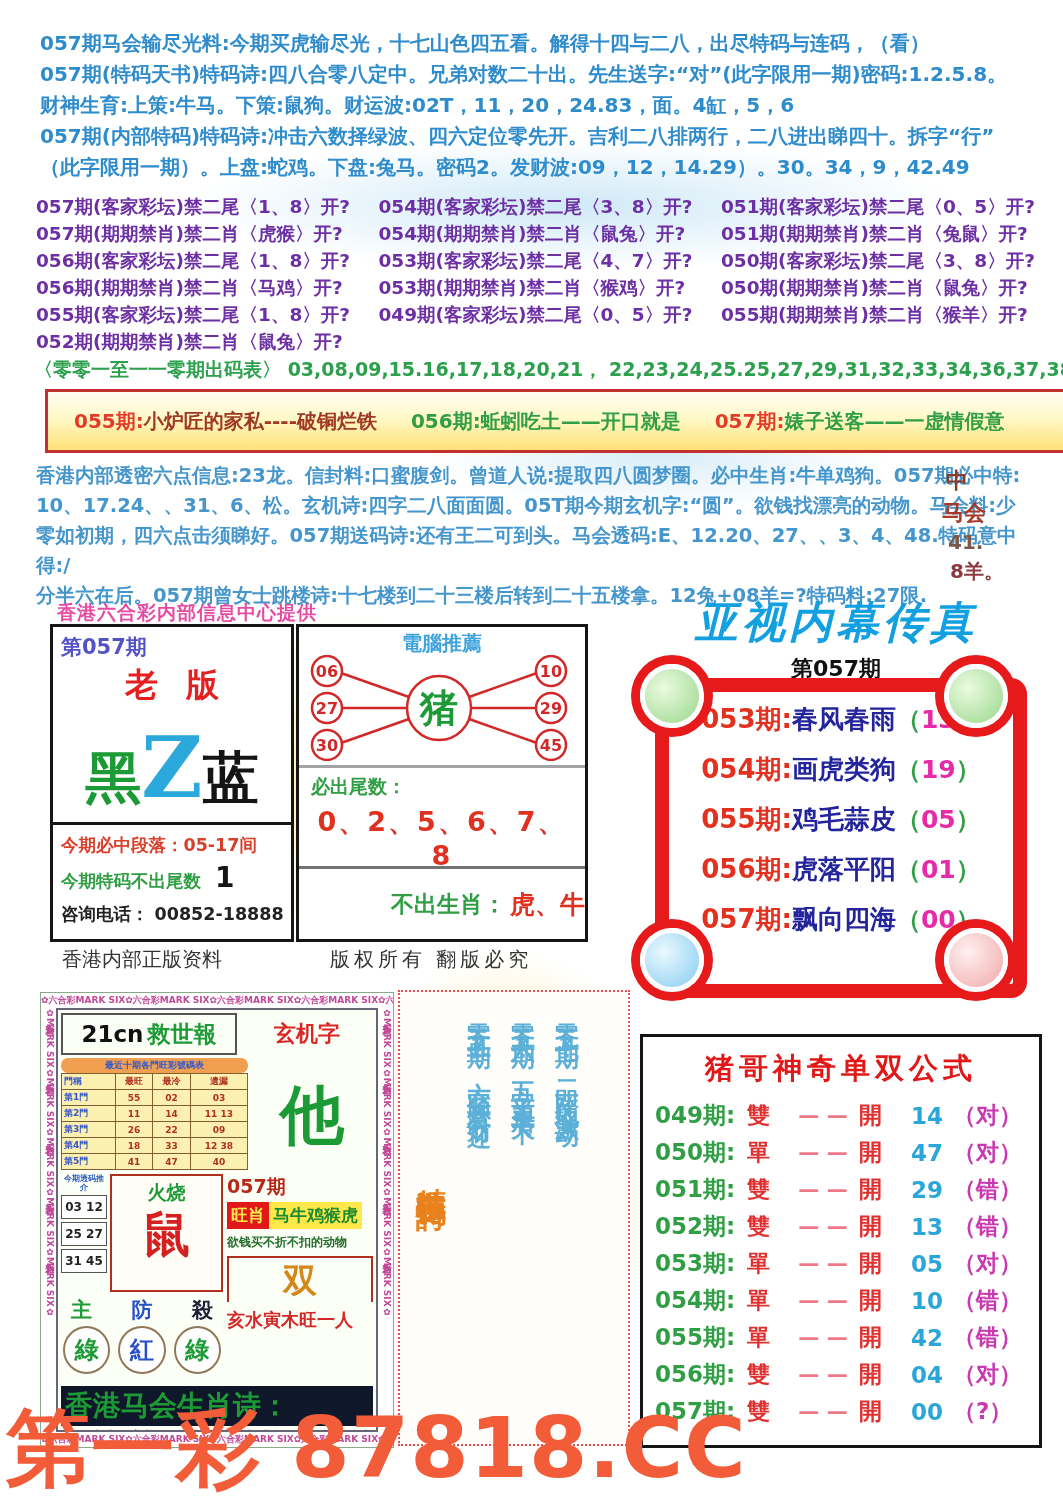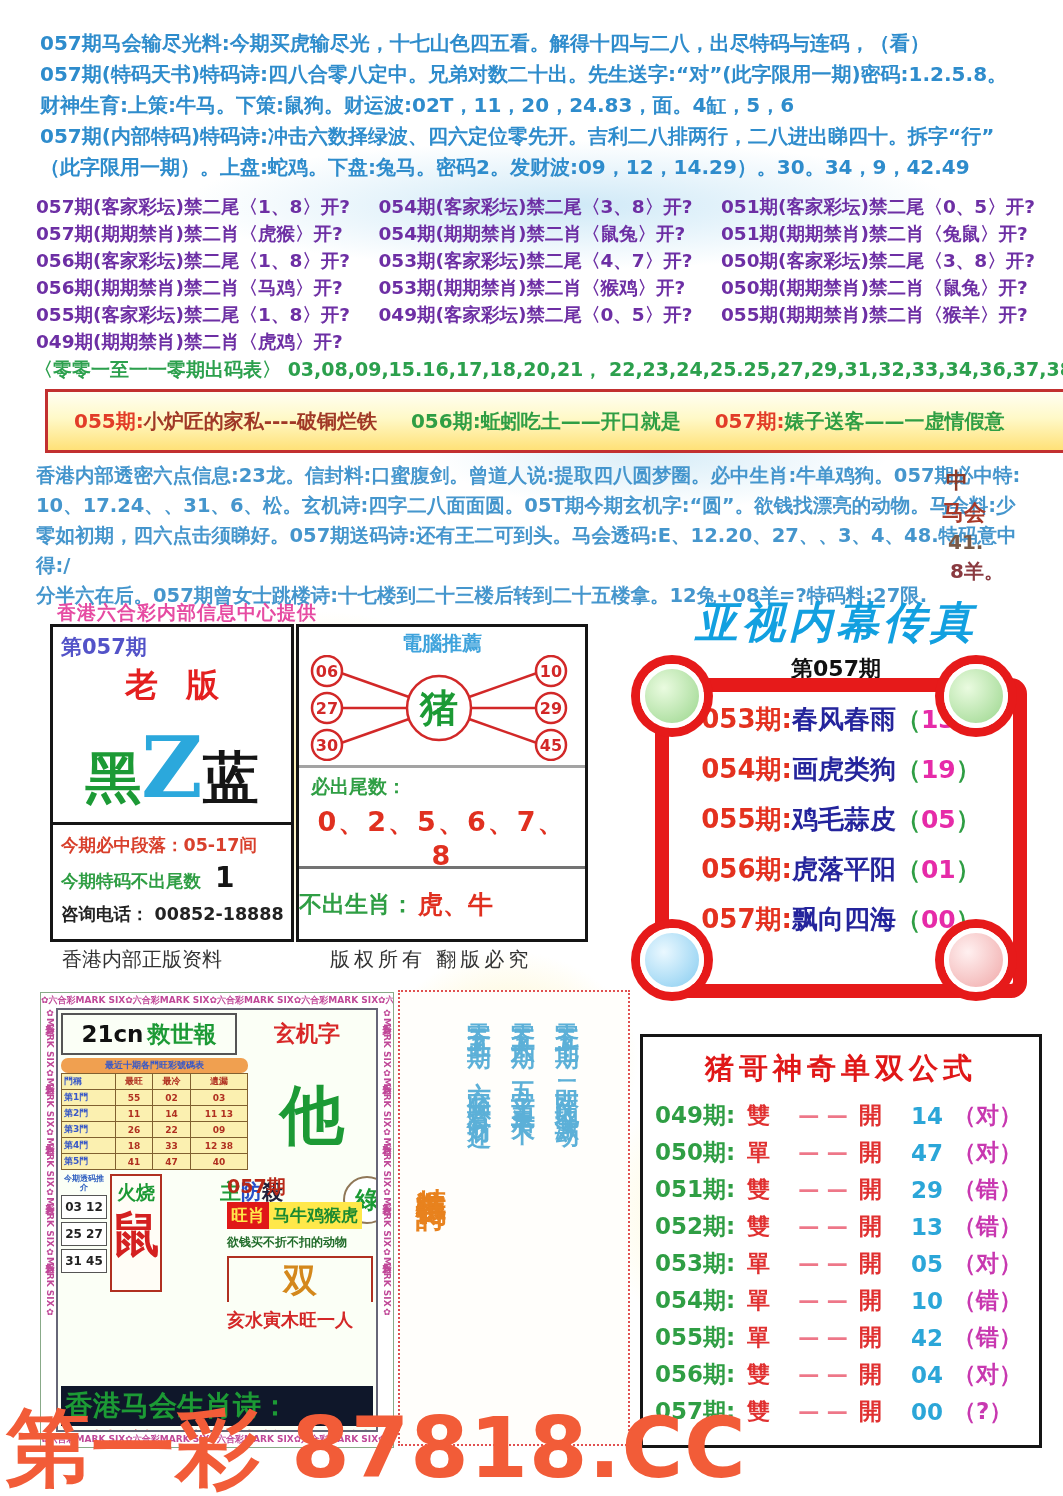--- a/index.html
+++ b/index.html
@@ -45,21 +45,21 @@
   .ib-footer{left:62px;top:946px;color:#333;font-size:20px;}
   
   .compbox{left:296px;top:624px;width:286px;height:312px;border:3px solid #151515;background:#fff;
            display:flex;flex-direction:column;}
   .cb-s1{height:138px;border-bottom:3px solid #a3a3a3;position:relative;}
   .cb-title{text-align:center;color:#3fa3dc;font-weight:bold;font-size:20px;padding-top:3px;}
   .cb-svg{position:absolute;left:0;top:28px;}
   .cb-s2{height:92px;border-bottom:3px solid #737373;padding:6px 12px 0;}
   .cb-wlab{color:#2f9e44;font-weight:bold;font-size:19px;}
   .cb-wval{color:#e03020;font-weight:bold;font-size:27px;text-align:center;margin-top:4px;letter-spacing:2px;}
-  .cb-s3{flex:1;display:flex;align-items:center;justify-content:flex-start;gap:4px;}
+  .cb-s3{flex:1;display:flex;align-items:center;justify-content:flex-end;gap:4px;}
   .cb-slab{color:#2f9e44;font-weight:bold;font-size:23px;}
   .cb-sval{color:#e03020;font-weight:bold;font-size:25px;}
   .cb-footer{left:330px;top:946px;color:#333;font-size:20px;letter-spacing:4px;}
   
   .atv-title{left:638px;top:594px;width:396px;text-align:center;color:#12a0e0;font-weight:bold;
              font-style:italic;font-size:43px;letter-spacing:4px;font-family:"DejaVu Serif",serif;}
   .atv-issue{left:638px;top:654px;width:396px;text-align:center;color:#111;font-weight:bold;font-size:22px;}
   .atvbox{left:655px;top:678px;width:332px;height:272px;border:14px solid #e61a1a;border-radius:16px;
           background:#fff;padding:10px 6px;}
   .atv-row{display:flex;justify-content:center;align-items:baseline;height:50px;font-weight:bold;white-space:nowrap;}
@@ -86,21 +86,21 @@
   .gb-row2{display:flex;gap:3px;height:114px;flex:none;margin-top:3px;}
   .gb-tablewrap{width:60%;}
   .gb-ttitle{background:#f0a050;color:#3858c8;font-weight:bold;font-size:9px;text-align:center;padding:1px 0;border-radius:7px;}
   .gb-table{width:100%;border-collapse:collapse;}
   .gb-table td{border:1px solid #806030;background:#fbf0b0;font-size:9px;font-weight:bold;
                color:#b03020;text-align:center;padding:1px 0;}
   .gb-table td.f{color:#3858c8;text-align:left;padding-left:2px;}
   .gb-ta{flex:1;display:flex;align-items:center;justify-content:center;color:#1c9a35;
          font-weight:bold;font-size:64px;font-family:"DejaVu Serif",serif;}
   .gb-row3{display:flex;gap:4px;flex:none;height:212px;margin-top:2px;}
-  .gb-lgroup{width:162px;display:flex;flex-direction:row;gap:48px;}
+  .gb-lgroup{width:162px;display:flex;flex-direction:column;}
   .gb-sub{display:flex;gap:3px;height:118px;}
   .gb-cola{width:46px;}
   .gb-tjhdr{color:#3060c0;font-weight:bold;font-size:8px;text-align:center;line-height:9px;}
   .gb-tjcell{border:1.5px solid #555;font-size:12px;font-weight:bold;color:#222;text-align:center;
              padding:4px 0;margin-top:3px;background:#fff;}
   .gb-frame{flex:1;border:2px solid #b03020;background:#fffdf6;display:flex;flex-direction:column;
             align-items:center;justify-content:flex-start;}
   .gb-fire{color:#1c9a35;font-weight:bold;font-size:19px;margin-top:4px;}
   .gb-rat{color:#d42020;font-weight:bold;font-size:48px;line-height:56px;}
   .gb-zfs{display:flex;justify-content:space-between;padding:4px 10px 0;}
@@ -170,21 +170,21 @@
     <div>051期(期期禁肖)禁二肖〈兔鼠〉开?</div>
     <div>056期(客家彩坛)禁二尾〈1、8〉开?</div>
     <div>053期(客家彩坛)禁二尾〈4、7〉开?</div>
     <div>050期(客家彩坛)禁二尾〈3、8〉开?</div>
     <div>056期(期期禁肖)禁二肖〈马鸡〉开?</div>
     <div>053期(期期禁肖)禁二肖〈猴鸡〉开?</div>
     <div>050期(期期禁肖)禁二肖〈鼠兔〉开?</div>
     <div>055期(客家彩坛)禁二尾〈1、8〉开?</div>
     <div>049期(客家彩坛)禁二尾〈0、5〉开?</div>
     <div>055期(期期禁肖)禁二肖〈猴羊〉开?</div>
-    <div>049期(期期禁肖)禁二肖〈虎鸡〉开?</div>
+    <div>052期(期期禁肖)禁二肖〈鼠兔〉开?</div>
   </div>
 
   <div class="sec chuma">
     <span>〈零零一至一一零期出码表〉</span>
     <span>03,08,09,15.16,17,18,20,21， 22,23,24,25.25,27,29,31,32,33,34,36,37,38,39,41,42,43， 46</span>
   </div>
 
   <div class="sec riddles">
     <span>
       <span class="r-red">055期:</span><span class="r-maroon">小炉匠的家私----破铜烂铁</span>

